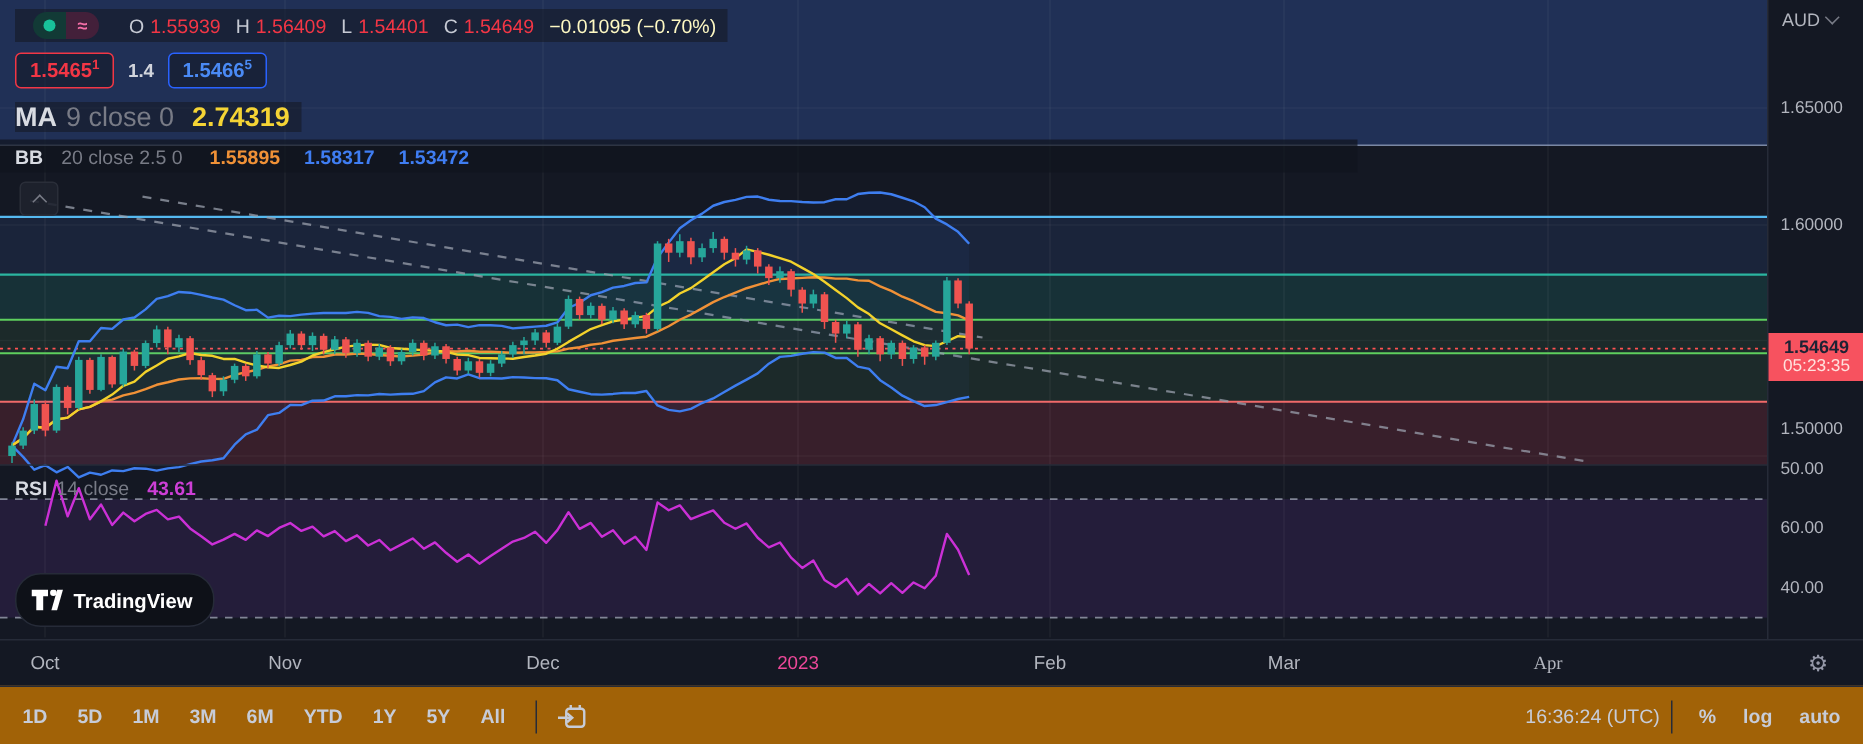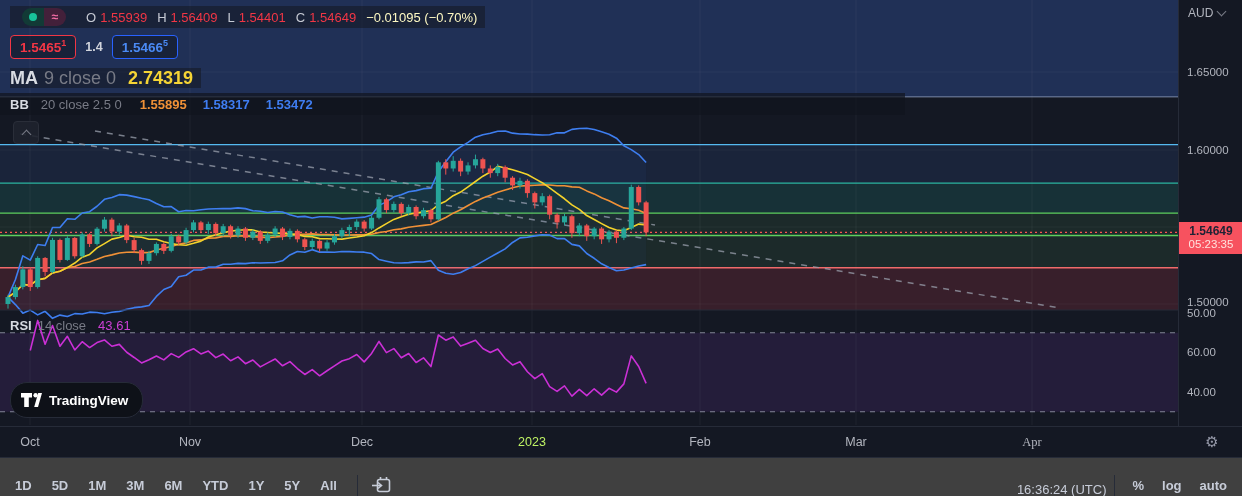--- a/index.html
+++ b/index.html
@@ -39,36 +39,36 @@
   .spread{color:#d1d4dc;font-size:12.5px;font-weight:bold;}
   #row-ma{left:10px;top:68px;height:20px;font-size:18px;background:rgba(20,24,33,.55);padding-right:8px;}
   #row-bb{left:0;top:93px;height:22px;font-size:13px;background:rgba(17,21,30,.72);width:905px;}
   #row-bb .inner{padding-left:10px;display:flex;gap:6px;align-items:center;}
   #row-rsi{left:10px;top:316px;height:18px;font-size:13px;}
   .ind-name{color:#d8dbe2;font-weight:bold;margin-right:6px;}
   .ind-params{color:#787b86;margin-right:12px;}
   .val-yellow{color:#f5d435;font-weight:bold;}
   .val-orange{color:#f09137;font-weight:bold;margin-right:10px;}
   .val-blue{color:#3f7df2;font-weight:bold;margin-right:10px;}
-  .val-magenta{color:#cd3fd6;font-weight:normal;}
+  .val-magenta{color:#cd3fd6;font-weight:bold;}
   #collapse-btn{position:absolute;left:13px;top:121px;width:24px;height:21px;background:rgba(30,34,45,.9);
     border:1px solid #2a2e39;border-radius:4px;display:flex;align-items:center;justify-content:center;z-index:5;}
   
   #tv-logo{position:absolute;left:10px;top:382px;height:34px;background:#0e1118;border:1px solid #262b38;
     border-radius:17px;display:flex;align-items:center;padding:0 14px 0 10px;gap:7px;z-index:5;}
   #tv-logo .wordmark{color:#fff;font-weight:bold;font-size:13.5px;}
   
   #time-axis{position:absolute;left:0;top:426px;width:1242px;height:31px;border-top:1px solid #262b38;background:#141823;}
   .time-label{position:absolute;top:8px;transform:translateX(-50%);font-size:12.5px;color:#b2b5be;}
-  .time-label.year{color:#bef264;}
+  .time-label.year{color:#ec4899;}
   #axis-gear{position:absolute;left:1202px;top:5px;width:20px;height:20px;color:#9598a8;font-size:15px;
     display:flex;align-items:center;justify-content:center;}
   
-  #toolbar{position:absolute;left:0;top:457px;width:1242px;height:39px;border-top:1px solid #262b38;background:#404040;
-    display:flex;align-items:flex-end;font-size:13px;color:#c7ccd8;}
+  #toolbar{position:absolute;left:0;top:457px;width:1242px;height:39px;border-top:1px solid #262b38;background:#a16207;
+    display:flex;align-items:center;font-size:13px;color:#c7ccd8;}
   .range-btn{padding:4px 7px;margin:0 3px;border-radius:4px;color:#c7ccd8;font-weight:bold;font-size:13px;}
   #toolbar .lsep{width:1px;height:22px;background:#262b38;margin:0 10px;}
   #goto-date{display:flex;align-items:center;justify-content:center;width:28px;height:24px;}
   #toolbar .spacer{flex:1;}
   #clock{color:#c7ccd8;font-size:13px;}
   .tb-right{padding:4px 9px;font-weight:bold;color:#c7ccd8;}
 </style>
 </head>
 <body>
 
@@ -355,21 +355,21 @@
     <div class="axis-currency">
       <span>AUD</span>
       <span class="chev chev-down"></span>
     </div>
     <div id="price-badge">
       <div class="bp">1.54649</div>
       <div class="bc">05:23:35</div>
     </div>
   <div class="axis-label" style="top: 72px;">1.65000</div>
       <div class="axis-label" style="top: 150px;">1.60000</div>
-      <div class="axis-label" style="top: 302px;">1.50000</div>
+      <div class="axis-label" style="top: 286px;">1.50000</div>
       <div class="axis-label" style="top: 313px;">50.00</div>
       <div class="axis-label" style="top: 352px;">60.00</div>
       <div class="axis-label" style="top: 392px;">40.00</div>
     </div>
 
   <div id="time-axis">
     <div id="axis-gear">⚙</div>
   <div class="time-label" style="left: 30px;">Oct</div>
       <div class="time-label" style="left: 190px;">Nov</div>
       <div class="time-label" style="left: 362px;">Dec</div>

